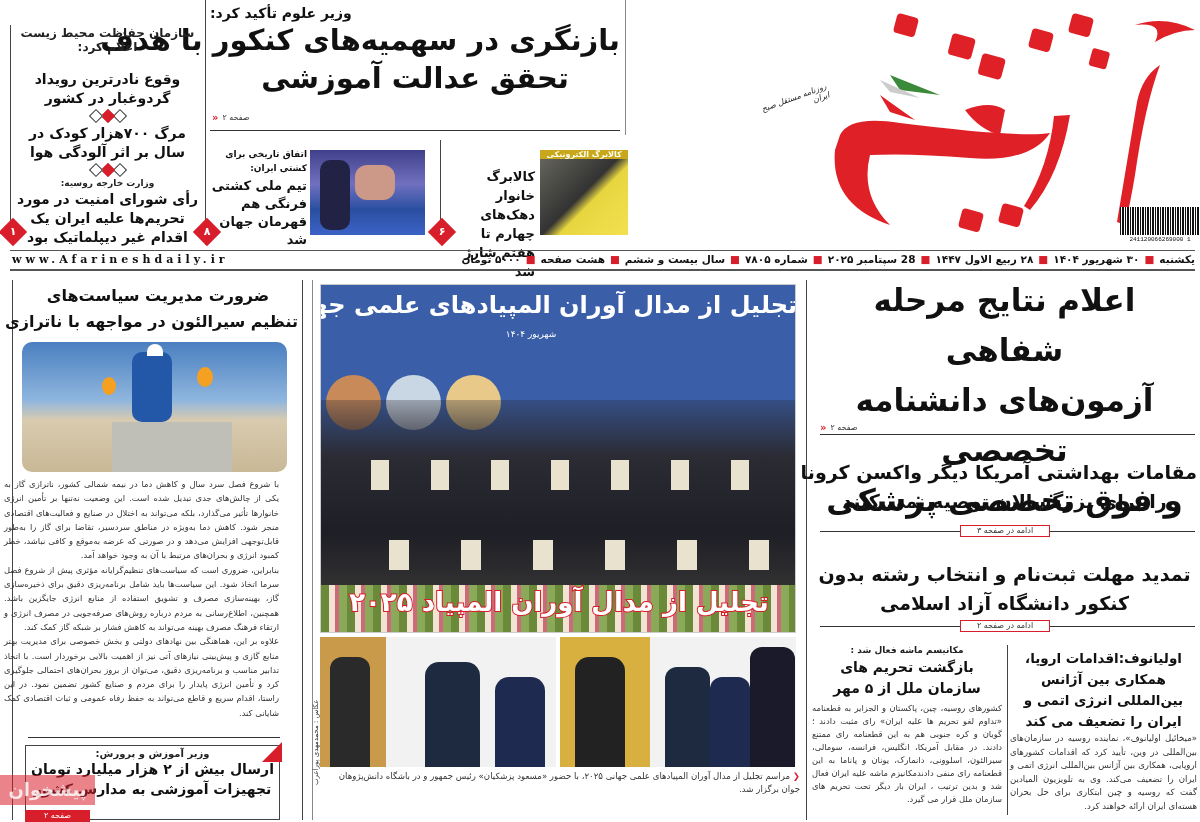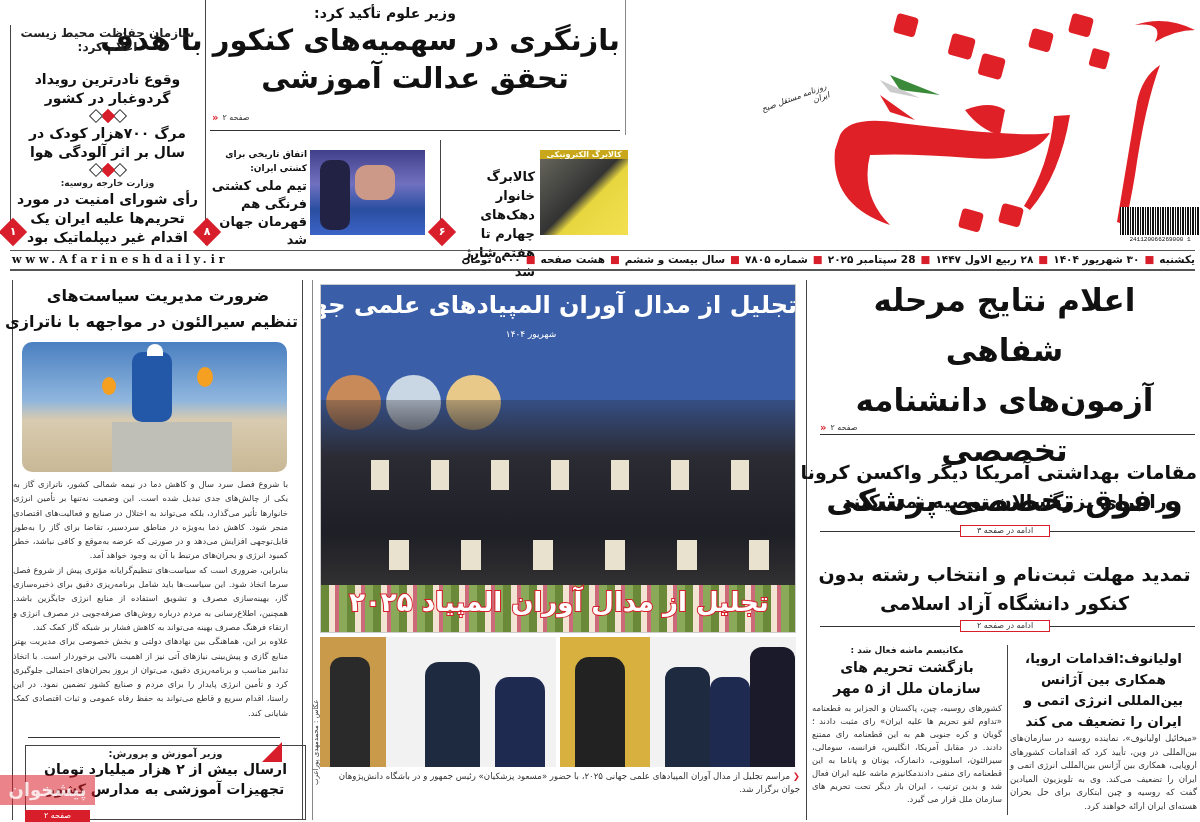--- a/index.html
+++ b/index.html
@@ -42,21 +42,21 @@
     <path d="M150,70 l50,20 l-40,-5z" fill="#3a8a3a"></path>
     <path d="M140,75 l40,18 l-30,-6z" fill="#ccc"></path>
     <path d="M140,90 l35,25 l-25,-8z" fill="#e02027"></path>
   </svg>
   <div class="abs" style="left:110px;top:95px;width:80px;font-size:8px;font-style:italic;color:#222;transform:rotate(-20deg)">روزنامه مستقل صبح ایران</div>
   <div class="abs" style="left:480px;top:207px;width:80px;height:28px;background:repeating-linear-gradient(90deg,#111 0 1px,#fff 1px 2px,#111 2px 4px,#fff 4px 5px);"></div>
   <div class="abs" style="left:480px;top:236px;width:80px;font-size:6px;text-align:center;direction:ltr;font-family:'Liberation Mono',monospace">241120066269000 1</div>
 </div>
 
 <div class="abs c" style="left:210px;top:5px;width:410px;">
-  <div style="font-size:14px;font-weight:bold;text-align:center;padding-right:60px">وزیر علوم تأکید کرد:</div>
+  <div style="font-size:14px;font-weight:bold;text-align:left;padding-right:60px">وزیر علوم تأکید کرد:</div>
   <div style="font-size:29px;font-weight:900;line-height:38px;white-space:nowrap">بازنگری در سهمیه‌های کنکور با هدف</div>
   <div style="font-size:29px;font-weight:900;line-height:38px">تحقق عدالت آموزشی</div>
 </div>
 <div class="pg abs" style="left:212px;top:112px;direction:rtl">
   <span>صفحه ۲</span>
     <span class="chev">«</span>
 </div>
 <div class="hline" style="left:210px;top:130px;width:410px"></div>
 
 <div class="vline" style="left:625px;top:0;height:135px;background:#888"></div>
@@ -206,28 +206,28 @@
   <div class="c" style="font-size:16px;font-weight:bold;line-height:26px">ضرورت مدیریت سیاست‌های</div>
   <div class="c" style="font-size:16px;font-weight:bold;line-height:26px;white-space:nowrap">تنظیم سیرالئون در مواجهه با ناترازی گاز</div>
 </div>
 <div class="photo" style="left:22px;top:342px;width:265px;height:130px;border-radius:10px;background:linear-gradient(180deg,#4a7fc0 0%,#8fb6de 45%,#d9cbb0 60%,#c8b896 100%)">
   <div style="position:absolute;left:110px;top:10px;width:40px;height:70px;background:#2358a8;border-radius:10px"></div>
   <div style="position:absolute;left:125px;top:2px;width:16px;height:12px;background:#fff;border-radius:8px 8px 0 0"></div>
   <div style="position:absolute;left:80px;top:35px;width:14px;height:18px;background:#f5a020;border-radius:50%"></div>
   <div style="position:absolute;left:175px;top:25px;width:16px;height:20px;background:#f5a020;border-radius:50%"></div>
   <div style="position:absolute;left:90px;top:80px;width:120px;height:50px;background:#bfbfb8"></div>
 </div>
-<div class="abs" style="left:13px;top:477px;width:275px">
+<div class="abs" style="left:4px;top:477px;width:275px">
   <p class="body-text" style="font-size:8.4px;line-height:14.3px">با شروع فصل سرد سال و کاهش دما در نیمه شمالی کشور، ناترازی گاز به یکی از چالش‌های جدی تبدیل شده است. این وضعیت نه‌تنها بر تأمین انرژی خانوارها تأثیر می‌گذارد، بلکه می‌تواند به اختلال در صنایع و فعالیت‌های اقتصادی منجر شود. کاهش دما به‌ویژه در مناطق سردسیر، تقاضا برای گاز را به‌طور قابل‌توجهی افزایش می‌دهد و در صورتی که عرضه به‌موقع و کافی نباشد، خطر کمبود انرژی و بحران‌های مرتبط با آن به وجود خواهد آمد.</p>
   <p class="body-text" style="font-size:8.4px;line-height:14.3px">بنابراین، ضروری است که سیاست‌های تنظیم‌گرایانه مؤثری پیش از شروع فصل سرما اتخاذ شود. این سیاست‌ها باید شامل برنامه‌ریزی دقیق برای ذخیره‌سازی گاز، بهینه‌سازی مصرف و تشویق استفاده از منابع انرژی جایگزین باشد. همچنین، اطلاع‌رسانی به مردم درباره روش‌های صرفه‌جویی در مصرف انرژی و ارتقاء فرهنگ مصرف بهینه می‌تواند به کاهش فشار بر شبکه گاز کمک کند.</p>
   <p class="body-text" style="font-size:8.4px;line-height:14.3px">علاوه بر این، هماهنگی بین نهادهای دولتی و بخش خصوصی برای مدیریت بهتر منابع گازی و پیش‌بینی نیازهای آتی نیز از اهمیت بالایی برخوردار است. با اتخاذ تدابیر مناسب و برنامه‌ریزی دقیق، می‌توان از بروز بحران‌های احتمالی جلوگیری کرد و تأمین انرژی پایدار را برای مردم و صنایع کشور تضمین نمود. در این راستا، اقدام سریع و قاطع می‌تواند به حفظ رفاه عمومی و ثبات اقتصادی کمک شایانی کند.</p>
 </div>
 <div class="hline" style="left:28px;top:737px;width:252px"></div>
 
-<div class="abs" style="left:25px;top:745px;width:281px;height:75px;border:1px solid #444">
+<div class="abs" style="left:25px;top:745px;width:255px;height:75px;border:1px solid #444">
   <div class="c kicker" style="font-size:10px;margin-top:2px">وزیر آموزش و پرورش:</div>
   <div class="c" style="font-size:14px;font-weight:bold;line-height:20px">ارسال بیش از ۲ هزار میلیارد تومان</div>
   <div class="c" style="font-size:14px;font-weight:bold;line-height:20px">تجهیزات آموزشی به مدارس کشور</div>
 </div>
 <div class="abs" style="left:262px;top:742px;width:0;height:0;border-left:20px solid transparent;border-top:20px solid #d81e2a;transform:rotate(90deg)"></div>
 <div class="abs c" style="left:25px;top:810px;width:65px;height:12px;background:#d81e2a;color:#fff;font-size:8px;line-height:12px">صفحه ۲</div>
 
 <div class="abs" style="left:0;top:775px;width:95px;height:30px;background:rgba(216,30,42,0.55);color:rgba(255,255,255,0.8);font-size:18px;font-weight:bold;text-align:center;line-height:30px;overflow:hidden">پیشخوان</div>
 
 </body></html>

